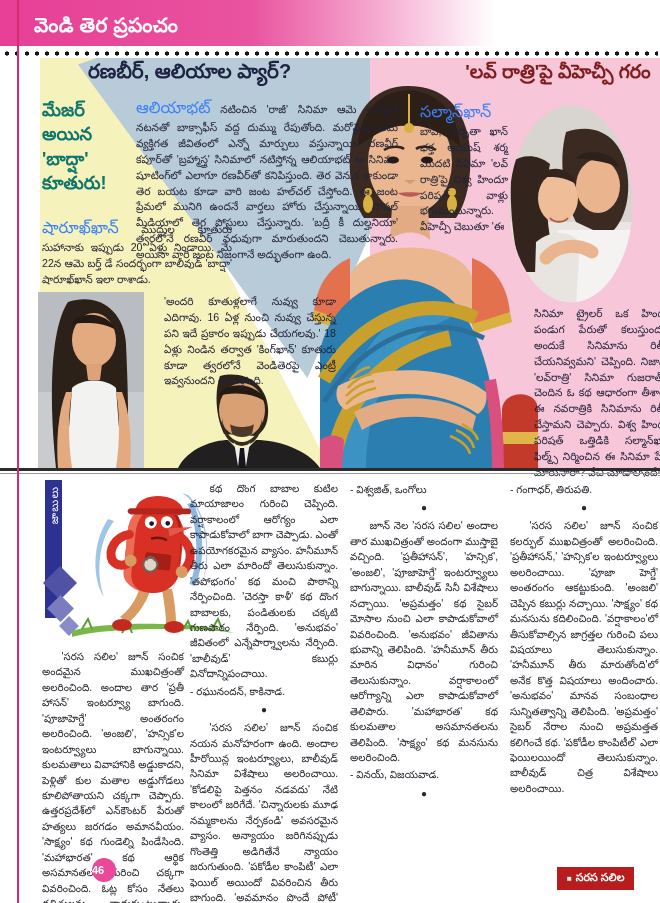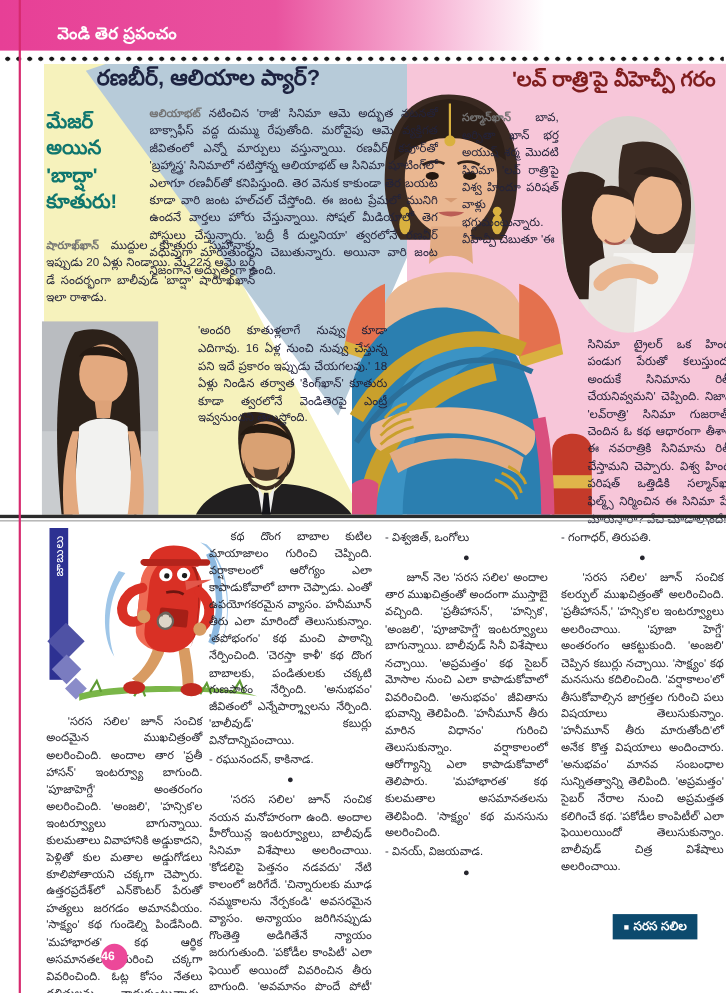--- a/index.html
+++ b/index.html
@@ -4,44 +4,44 @@
 <style>
   html,body{margin:0;padding:0;background:#fff;}
   .page{
     position:relative;width:660px;height:903px;background:#fff;overflow:hidden;
     font-family:"Liberation Sans",sans-serif;color:#23233a;
   }
   .left-rule{position:absolute;left:17px;top:0;width:2px;height:903px;background:#d62a6e;z-index:40;}
   
   .masthead{position:absolute;left:0;top:0;width:660px;height:46px;
     background:linear-gradient(90deg,#e73f96 0%,#e9539f 38%,#f6aed2 58%,#ffffff 75%);}
-  .masthead-title{position:absolute;left:52px;bottom:4px;color:#fff;font-weight:bold;font-size:15px;letter-spacing:.3px;}
+  .masthead-title{position:absolute;left:34px;bottom:4px;color:#fff;font-weight:bold;font-size:20px;letter-spacing:.3px;}
   .dotted-rule{position:absolute;left:2px;top:50px;width:656px;height:7px;
     background-image:radial-gradient(circle,#161616 1.9px,transparent 2.3px);
     background-size:10px 7px;background-repeat:repeat-x;background-position:0 center;}
   
   .feature{position:absolute;left:18px;top:58px;width:642px;height:410px;background:#fff;}
   .bg-yellow{position:absolute;left:22px;top:0;width:290px;height:410px;background:#f6f2bc;
     clip-path:polygon(0 0,26% 0,100% 100%,0 100%);}
   .bg-yellow2{position:absolute;left:22px;top:0;width:290px;height:410px;background:#f6f2bc;
     clip-path:polygon(0 55%,100% 100%,0 100%);}
   .bg-blue{position:absolute;left:60px;top:0;width:310px;height:320px;background:#b7cbd9;
     clip-path:polygon(6% 0,100% 0,100% 42%,74% 100%,0 2%);}
   .bg-pink{position:absolute;left:352px;top:0;width:290px;height:410px;background:#f7c6d9;}
   .headline-left{position:absolute;left:70px;top:2px;width:290px;margin:0;
     font-size:20px;font-weight:bold;color:#1d2340;}
   .headline-right{position:absolute;left:420px;top:3px;width:240px;margin:0;text-align:center;
     font-size:19px;font-weight:bold;color:#7f1d1d;}
   .side-title{position:absolute;left:24px;top:40px;width:92px;font-size:18px;line-height:1.35;
     font-weight:bold;color:#0f766e;}
   .feature p{margin:0;font-size:10.6px;line-height:1.5;text-align:justify;color:#23233a;}
-  .lead{color:#737373;font-weight:bold;font-size:10px;}
+  .lead{color:#3b82f6;font-weight:normal;font-size:16px;}
   .col-alia{position:absolute;left:118px;top:38px;width:262px;}
   .col-srk{position:absolute;left:24px;top:158px;width:190px;}
-  .quote{position:absolute;left:162px;top:236px;width:172px;text-align:center;}
+  .quote{position:absolute;left:146px;top:236px;width:172px;text-align:center;}
   .col-vhp-a{position:absolute;left:402px;top:42px;width:88px;}
   .col-vhp-b{position:absolute;left:516px;top:248px;width:138px;}
   .end-dot{float:right;font-size:11px;}
   .photo{position:absolute;}
   
   .section-rule{position:absolute;left:0;top:468px;width:660px;height:6px;
     border-top:3px solid #2c2c2c;border-bottom:1px solid #9a9a9a;box-sizing:border-box;}
   
   .letters{position:absolute;left:18px;top:477px;width:642px;height:426px;background:#fff;}
   .side-bar{position:absolute;left:27px;top:3px;width:17px;height:138px;background:#2d3192;}
@@ -54,21 +54,21 @@
   .lcol{position:absolute;font-size:10.3px;line-height:1.5;text-align:justify;color:#26262e;}
   .lcol p{margin:0 0 2px 0;text-indent:1.9em;}
   .sig{text-align:left;padding-right:6px;font-weight:normal;margin:1px 0 2px 0;}
   .dotsep{text-align:center;font-size:10px;margin:3px 0;}
   .c1{left:24px;top:172px;width:142px;}
   .c2{left:172px;top:4px;width:148px;}
   .c3{left:332px;top:4px;width:148px;}
   .c4{left:492px;top:4px;width:148px;}
   .page-num{position:absolute;left:26px;top:381px;width:24px;height:24px;border-radius:50%;
     background:#ec4899;color:#fff;font-weight:bold;font-size:11px;line-height:24px;text-align:left;margin-left:48px;}
-  .mag-badge{position:absolute;left:539px;top:354px;background:#0c4a6e;color:#fff;
+  .mag-badge{position:absolute;left:539px;top:390px;background:#b91c1c;color:#fff;
     font-size:11px;font-weight:bold;padding:4px 10px;}
   .mag-badge .sq{font-size:8px;margin-right:4px;}
   .cartoon{position:absolute;left:44px;top:2px;}
 </style>
 </head>
 <body>
 
 <div class="page">
   <div class="left-rule"></div>
 

